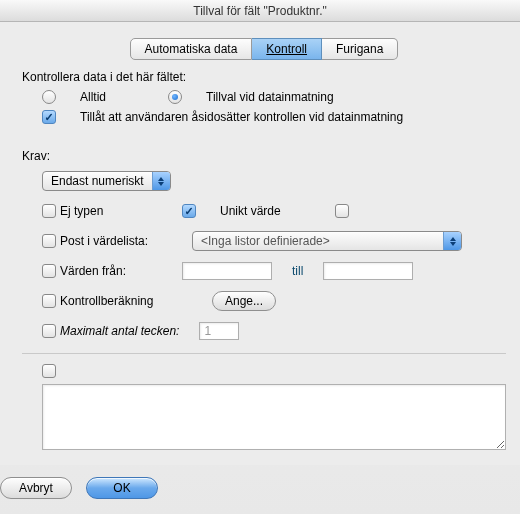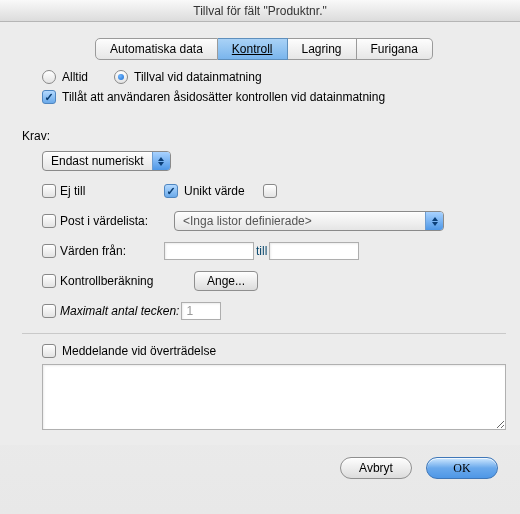--- a/index.html
+++ b/index.html
@@ -49,21 +49,21 @@
     color: #000;
     text-decoration: underline;
   }
   
   .section-label { margin: 8px 0 6px 0; }
   .indent { margin-left: 20px; }
   .row {
     display: flex;
     align-items: center;
     margin: 6px 0;
-    gap: 2px;
+    gap: 20px;
   }
   
   .radio {
     width: 14px; height: 14px;
     border-radius: 50%;
     border: 1px solid #888;
     background: linear-gradient(#fff, #e3e3e3);
     display: inline-flex;
     align-items: center; justify-content: center;
     margin-right: 4px;
@@ -156,21 +156,20 @@
     margin-left: 0;
     width: 100%;
     height: 66px;
     border: 1px solid #b0b0b0;
     background: #fff;
     box-shadow: inset 1px 1px 2px rgba(0,0,0,0.08);
   }
   
   .buttons {
     display: flex;
-    justify-content: flex-end;
     gap: 14px;
     padding: 12px 22px 14px 0;
   }
   .btn {
     min-width: 72px;
     height: 22px;
     padding: 0 14px;
     border: 1px solid #8f8f8f;
     border-radius: 11px;
     background: linear-gradient(#fefefe, #dcdcdc);
@@ -178,50 +177,49 @@
     display: inline-flex;
     align-items: center;
     justify-content: center;
     cursor: default;
     box-shadow: 0 1px 0 rgba(255,255,255,0.7) inset;
   }
   .btn.default {
     background: linear-gradient(#cfe8ff, #6aa9ec 50%, #4e97e6);
     border-color: #3f77b8;
     color: #000;
-    font-family: Liberation Serif, serif;
   }
   .inline-btn {
     height: 20px;
     padding: 0 12px;
     border: 1px solid #8f8f8f;
-    border-radius: 4px;
+    border-radius: 10px;
     background: linear-gradient(#fefefe, #dcdcdc);
     font-size: 12px;
     display: inline-flex;
     align-items: center;
     justify-content: center;
   }
   .krav-grid .row { min-height: 24px; }
   .label-col { width: 120px; display:inline-flex; align-items:center; }
 </style>
 </head>
 <body>
 
 <div class="titlebar">Tillval för fält "Produktnr."</div>
 
 <div class="content">
 
   <div class="tabs">
     <div class="tab">Automatiska data</div>
     <div class="tab active">Kontroll</div>
-    <div class="tab">Lagring</div>
     <div class="tab">Furigana</div>
   </div>
 
+  <div class="section-label">Kontrollera data i det här fältet:</div>
 
   <div class="indent">
     <div class="row">
       <span class="radio"></span>
       <span>Alltid</span>
       <span style="width:22px"></span>
       <span class="radio checked"></span>
       <span>Tillval vid datainmatning</span>
     </div>
     <div class="row">
@@ -240,21 +238,21 @@
         <span class="sel-arrows">
             <span class="tri-up"></span>
             <span class="tri-down"></span>
           </span>
       </span>
     </div>
 
     <div class="row">
       <span class="label-col">
         <span class="checkbox"></span>
-        <span>Ej till</span>
+        <span>Ej typen</span>
       </span>
       <span class="checkbox checked"></span>
       <span>Unikt värde</span>
       <span style="width:14px"></span>
       <span class="checkbox"></span>
     </div>
 
     <div class="row">
       <span class="label-col" style="width:130px">
         <span class="checkbox"></span>
@@ -295,21 +293,20 @@
       <input class="txt tiny disabled" value="1" style="">
     </div>
 
   </div>
 
   <hr class="hr">
 
   <div class="indent" style="margin-left:20px">
     <div class="row" style="margin-bottom:2px">
       <span class="checkbox"></span>
-      <span>Meddelande vid överträdelse</span>
     </div>
     <textarea class="msgbox" style=""></textarea>
   </div>
 
 </div>
 
 <div class="buttons">
   <span class="btn">Avbryt</span>
   <span class="btn default">OK</span>
 </div>

